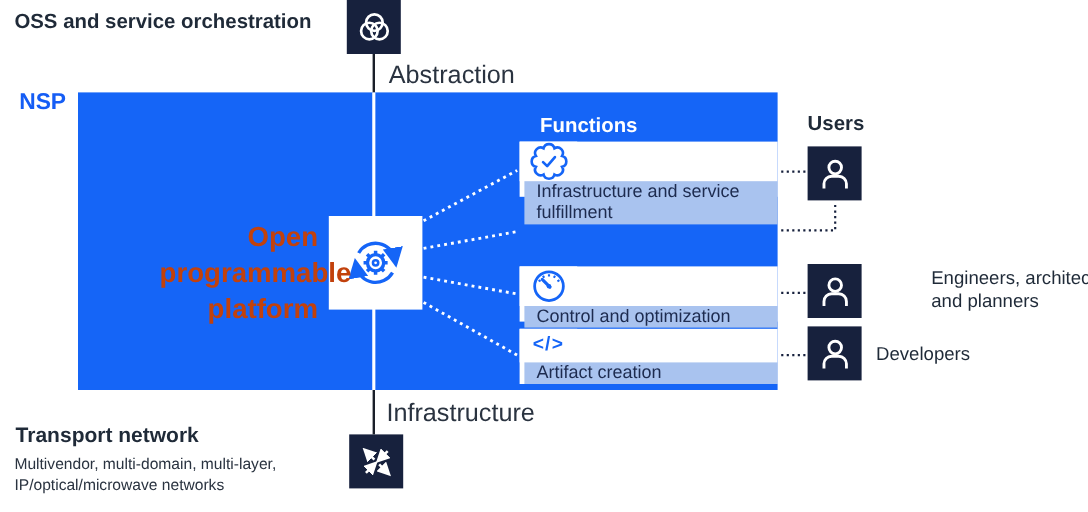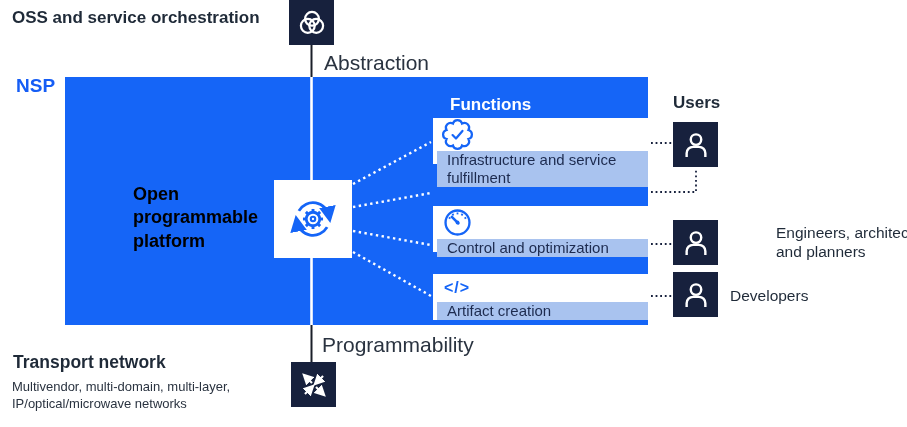--- a/index.html
+++ b/index.html
@@ -18,28 +18,28 @@
   .navybox{background:#17213d;display:flex;align-items:center;justify-content:center;}
   .bluebox{background:#1565f7;}
   .whitebox{background:#ffffff;}
   
   #oss-label{left:12px;top:8px;}
   #oss-icon-box{left:289px;top:0;width:45px;height:45px;}
   #abstraction-label{left:324px;top:51px;}
   #nsp-label{left:16px;top:75px;}
   
   #nsp-box{left:65px;top:77px;width:583px;height:248px;z-index:1;}
-  #open-platform-label{left:133px;top:183px;width:132px;text-align:left;
-    font-size:18px;font-weight:600;color:#000000;line-height:1.3;z-index:4;}
+  #open-platform-label{left:133px;top:183px;width:132px;text-align:right;
+    font-size:23px;font-weight:600;color:#c2410c;line-height:1.3;z-index:4;}
   #center-icon-box{left:274px;top:180px;width:78px;height:78px;z-index:3;
     display:flex;align-items:center;justify-content:center;}
   
   #functions-heading{left:450px;top:95px;z-index:4;}
   .func-row{left:433px;width:215px;height:46px;background:#ffffff;display:flex;z-index:3;flex-direction:column;}
-  #func-row-0{top:118px;} #func-row-1{top:170px;} #func-row-2{top:206px;text-align:right;} #func-row-3{top:274px;}
+  #func-row-0{top:118px;} #func-row-1{top:170px;} #func-row-2{top:222px;text-align:right;} #func-row-3{top:274px;}
   .func-icon-cell{width:48px;height:100%;display:flex;align-items:center;justify-content:center;background:#ffffff;}
   .func-label-cell{flex:1;margin-left:4px;background:#a9c3ef;display:flex;align-items:center;
     padding:0 4px 0 10px;font-size:15px;color:#1d2b4f;line-height:1.2;font-weight:500;}
   .code-glyph{font-size:16px;font-weight:700;color:#1565f7;letter-spacing:1px;}
   
   #users-heading{left:673px;top:93px;}
   .user-box{width:45px;height:45px;z-index:3;}
   #user-box-0{left:673px;top:122px;} #user-box-1{left:673px;top:220px;} #user-box-2{left:673px;top:272px;}
   .user-label{font-size:15.5px;color:#1f2a38;line-height:1.22;}
   #user-label-0{left:730px;top:135px;}
@@ -172,21 +172,21 @@
   <div class="abs navybox user-box" id="user-box-2">
     <svg width="34" height="34" viewBox="0 0 24 24">
       <g fill="none" stroke="#ffffff" stroke-width="1.7">
         <circle cx="12" cy="8.2" r="3.7"></circle>
         <path d="M5.4,20.5 V17.8 C5.4,15.3 7.4,13.3 9.9,13.3 H14.1 C16.6,13.3 18.6,15.3 18.6,17.8 V20.5"></path>
       </g>
     </svg>
   </div>
   <div class="abs user-label" id="user-label-2">Developers</div>
 
-  <div class="abs lbl" id="programmability-label">Programmability</div>
+  <div class="abs lbl" id="programmability-label">Infrastructure</div>
   <div class="abs navybox" id="transport-icon-box">
     <svg width="34" height="34" viewBox="0 0 24 24">
       <g fill="none" stroke="#ffffff" stroke-width="1.5">
         <path d="M10.6,10.6 L6.2,6.2" marker-end="url(#ah-white)"></path>
         <path d="M18.4,5.6 L14,10" marker-end="url(#ah-white)"></path>
         <path d="M5.6,18.4 L10,14" marker-end="url(#ah-white)"></path>
         <path d="M13.4,13.4 L17.8,17.8" marker-end="url(#ah-white)"></path>
       </g>
     </svg>
   </div>

